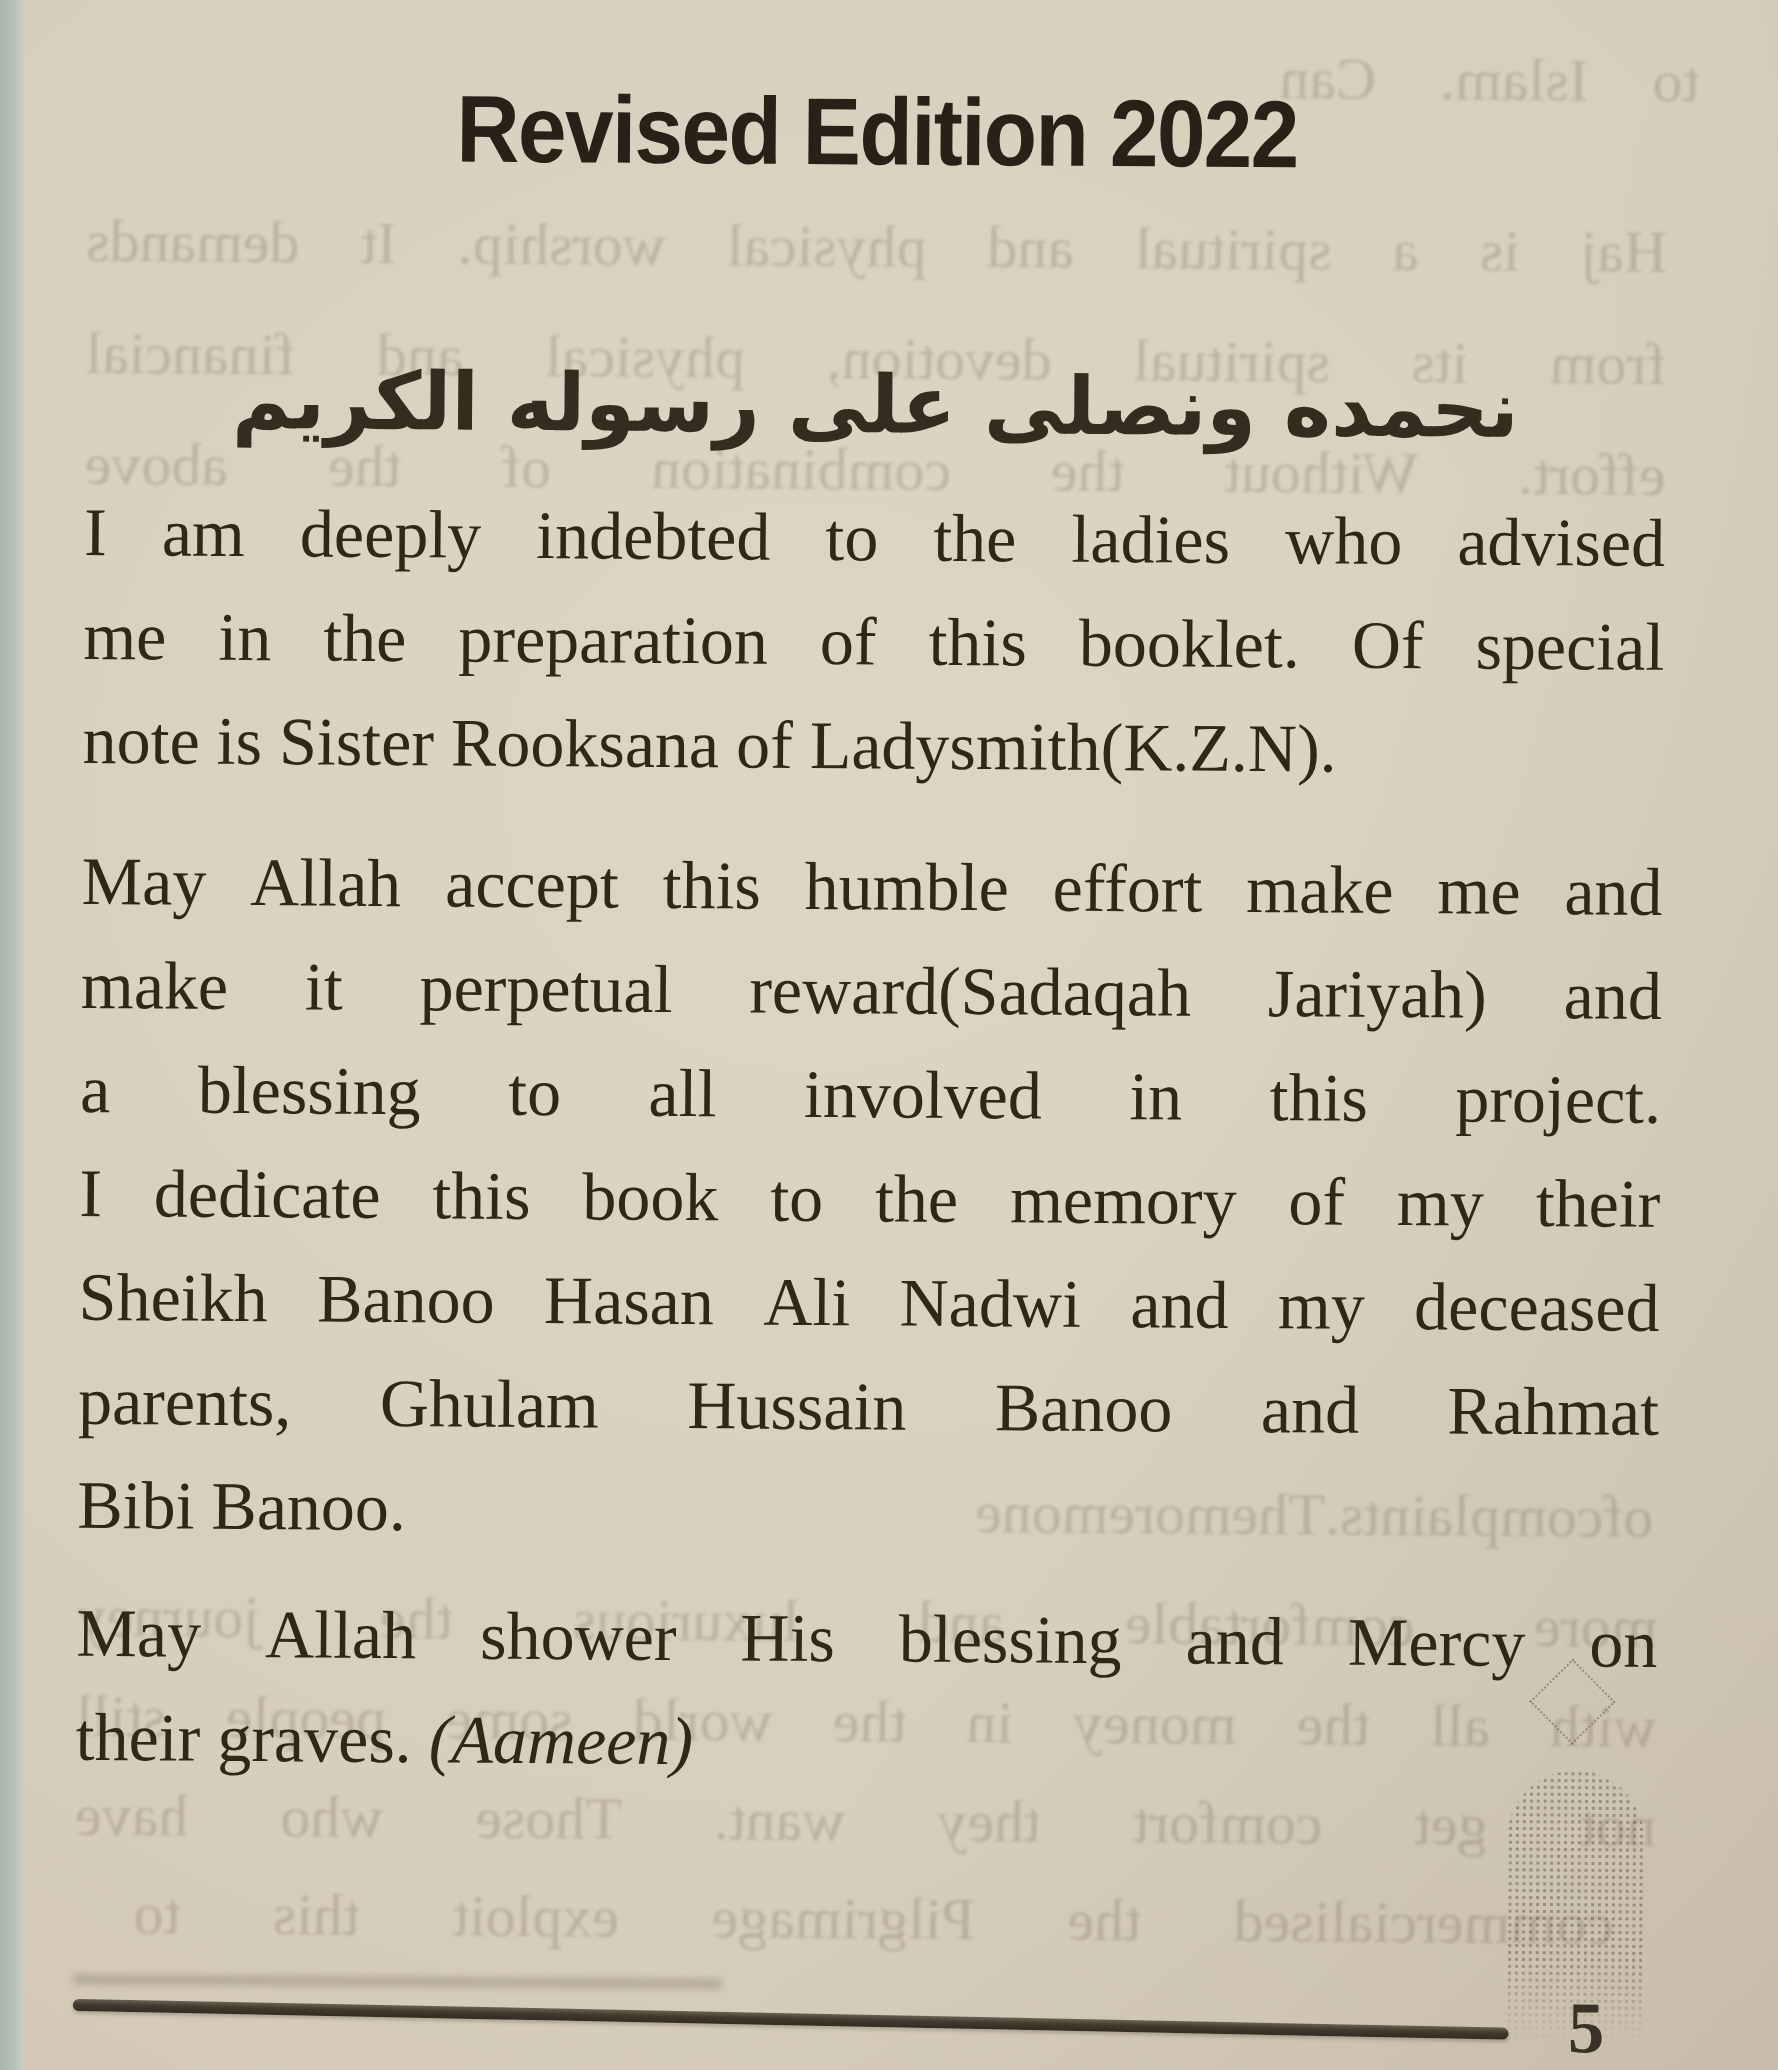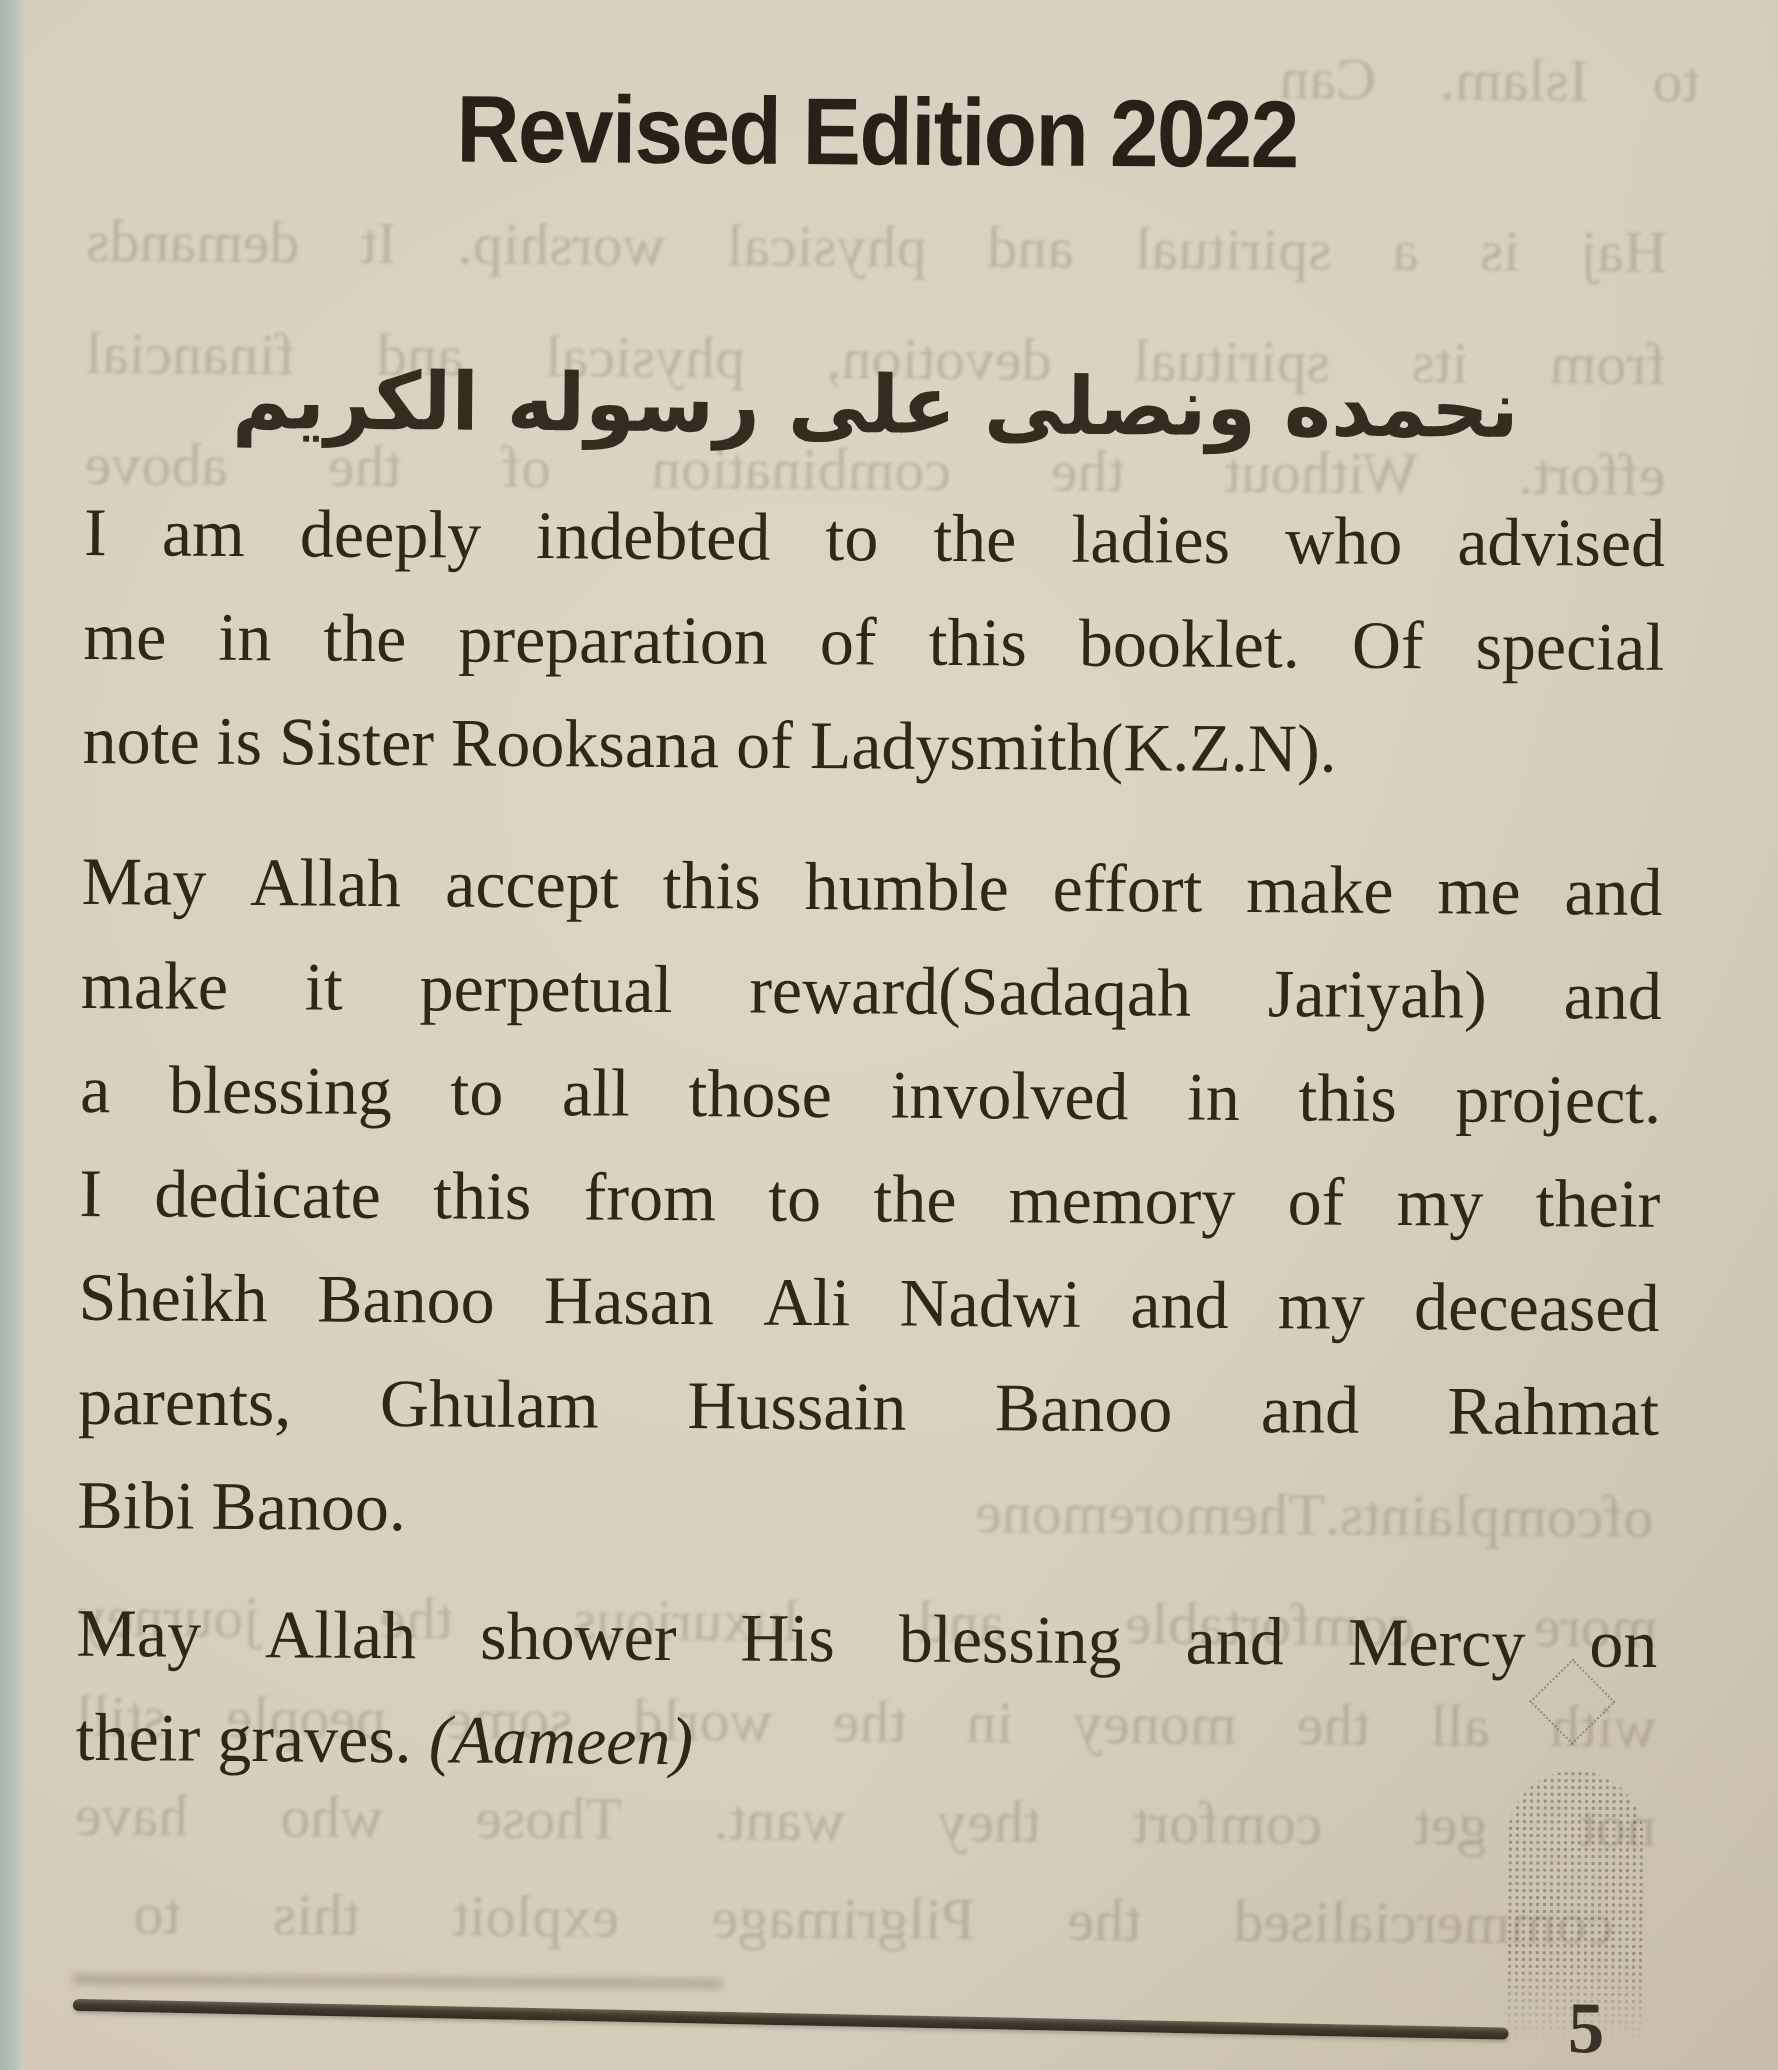--- a/index.html
+++ b/index.html
@@ -225,31 +225,30 @@
           <span>perpetual</span>
           <span>reward(Sadaqah</span>
           <span>Jariyah)</span>
           <span>and</span>
         </div>
         <div class="line just">
           <span>a</span>
           <span>blessing</span>
           <span>to</span>
           <span>all</span>
-          <span>those</span>
           <span>involved</span>
           <span>in</span>
           <span>this</span>
           <span>project.</span>
         </div>
         <div class="line just">
           <span>I</span>
           <span>dedicate</span>
           <span>this</span>
-          <span>from</span>
+          <span>book</span>
           <span>to</span>
           <span>the</span>
           <span>memory</span>
           <span>of</span>
           <span>my</span>
           <span>their</span>
         </div>
         <div class="line just">
           <span>Sheikh</span>
           <span>Banoo</span>

